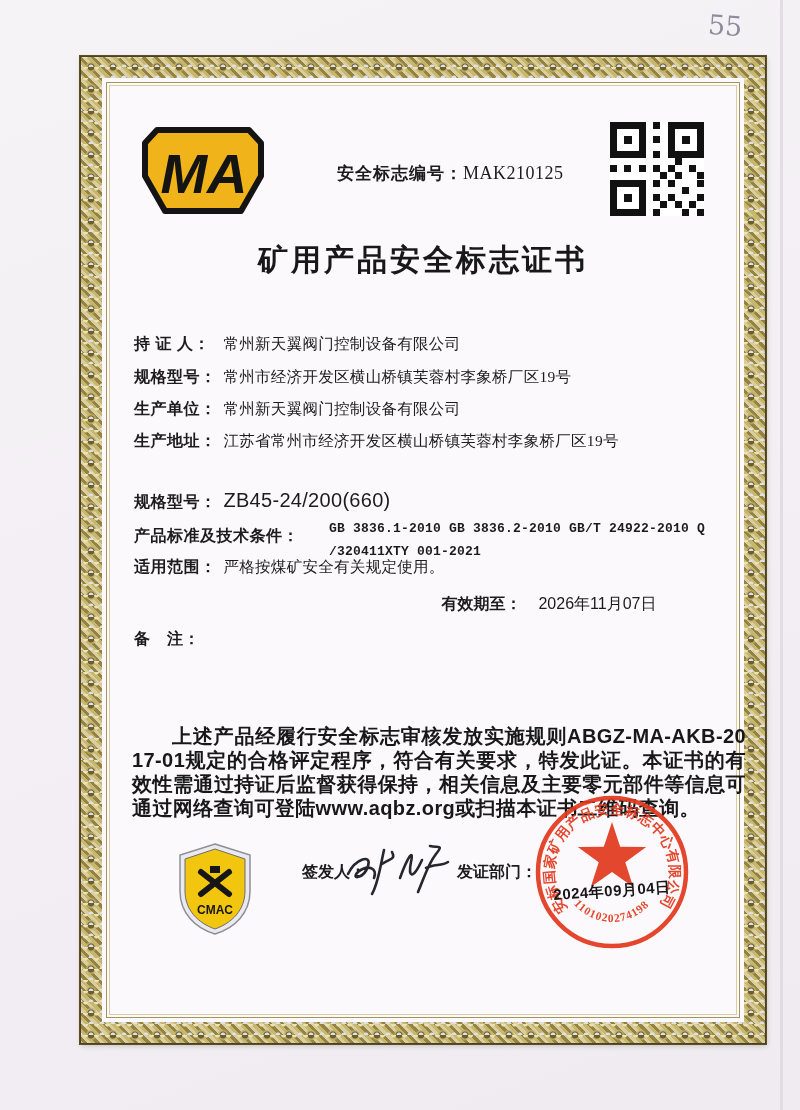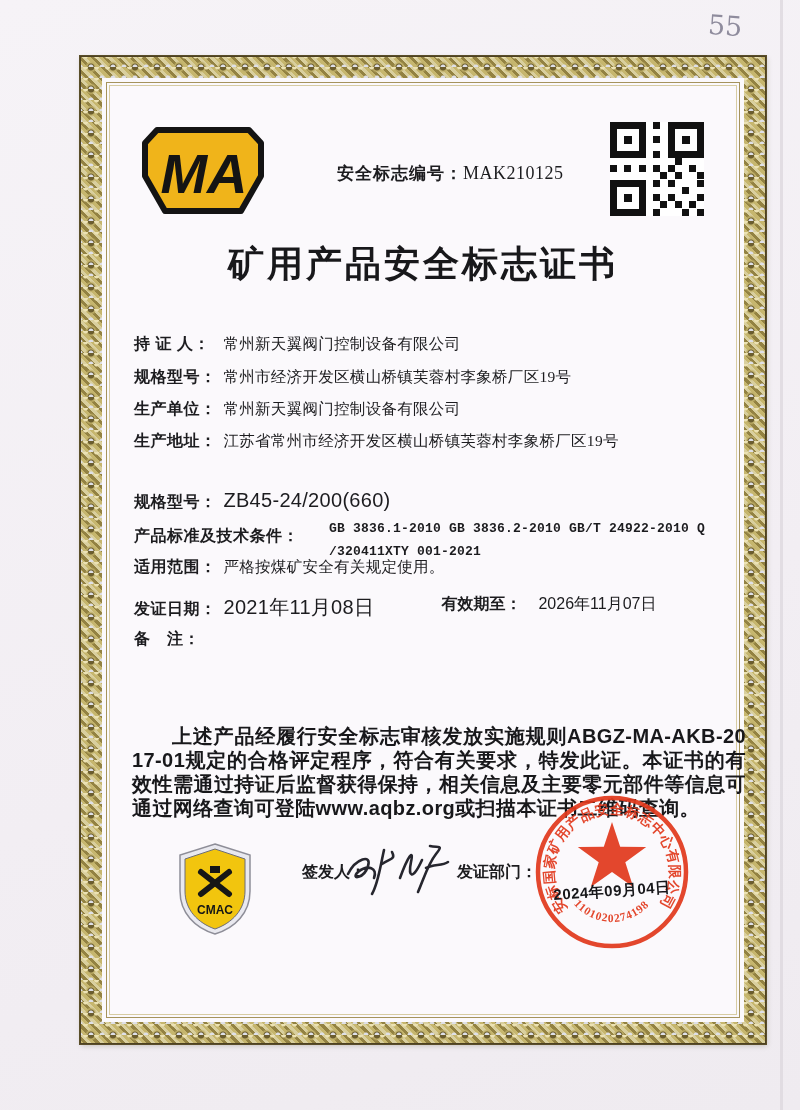--- a/index.html
+++ b/index.html
@@ -32,21 +32,21 @@
 
   .abs{position:absolute;}
 
   
   .ma-logo{left:62px;top:70px;width:122px;height:90px;}
   .cert-no{left:257px;top:106px;font-size:17px;white-space:nowrap;}
   .cert-no .lbl{font-weight:bold;letter-spacing:1px;}
   .cert-no .val{font-family:"Liberation Serif",serif;font-size:18px;letter-spacing:.5px;}
   .qr{left:530px;top:66px;width:94px;height:94px;}
 
-  .title{left:0;right:0;top:184px;text-align:center;font-size:36px;font-weight:bold;
+  .title{left:0;right:0;top:184px;text-align:center;font-size:30px;font-weight:bold;
     letter-spacing:3px;color:#18181b;}
 
   
   .row{left:54px;white-space:nowrap;font-size:16px;}
   .row .lbl{display:inline-block;width:85px;font-weight:bold;letter-spacing:.5px;}
   .row .lbl.wide{width:auto;}
   .row .val{font-family:"Liberation Serif",serif;font-weight:normal;font-size:15.5px;letter-spacing:.3px;}
   .row .val.date{font-family:"Liberation Sans",sans-serif;font-size:20px;}
   .std-val{left:249px;top:461px;width:380px;font-family:Liberation Mono, monospace;
     font-weight:bold;font-size:13px;line-height:23px;letter-spacing:.2px;}
@@ -158,24 +158,20 @@
     <span class="lbl wide">产品标准及技术条件：</span>
   </div>
   <div class="abs std-val">
     <div>GB 3836.1-2010 GB 3836.2-2010 GB/T 24922-2010 Q</div>
     <div>/320411XTY 001-2021</div>
   </div>
   <div class="abs row" style="top:501px">
     <span class="lbl">适用范围：</span>
     <span class="val">严格按煤矿安全有关规定使用。</span>
   </div>
-  <div class="abs row" style="top:538px">
-    <span class="lbl">发证日期：</span>
-    <span class="val date">2021年11月08日</span>
-  </div>
   <div class="abs valid-pair">
     <span class="lbl">有效期至：</span>
     <span class="val date">2026年11月07日</span>
   </div>
   <div class="abs row" style="top:573px">
     <span class="lbl">备　注：</span>
     <span class="val"></span>
   </div>
 
   <div class="abs statement">上述产品经履行安全标志审核发放实施规则ABGZ-MA-AKB-2017-01规定的合格评定程序，符合有关要求，特发此证。本证书的有效性需通过持证后监督获得保持，相关信息及主要零元部件等信息可通过网络查询可登陆www.aqbz.org或扫描本证书二维码查询。</div>

